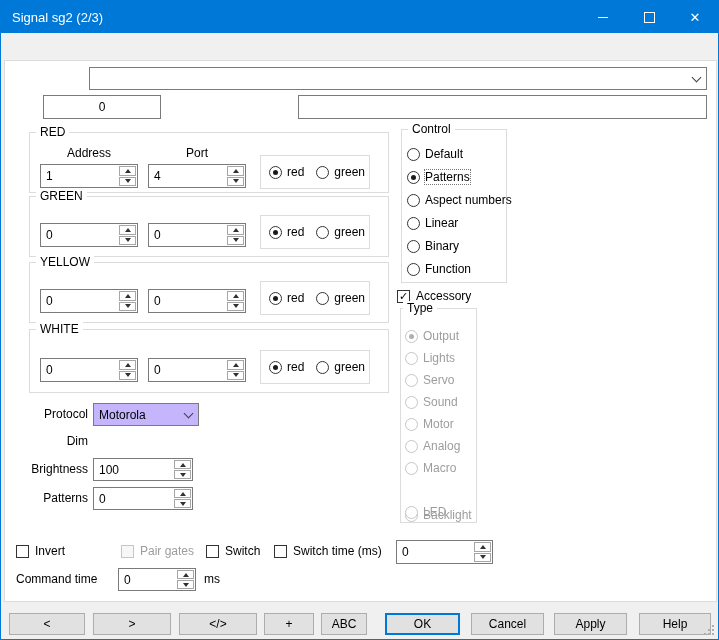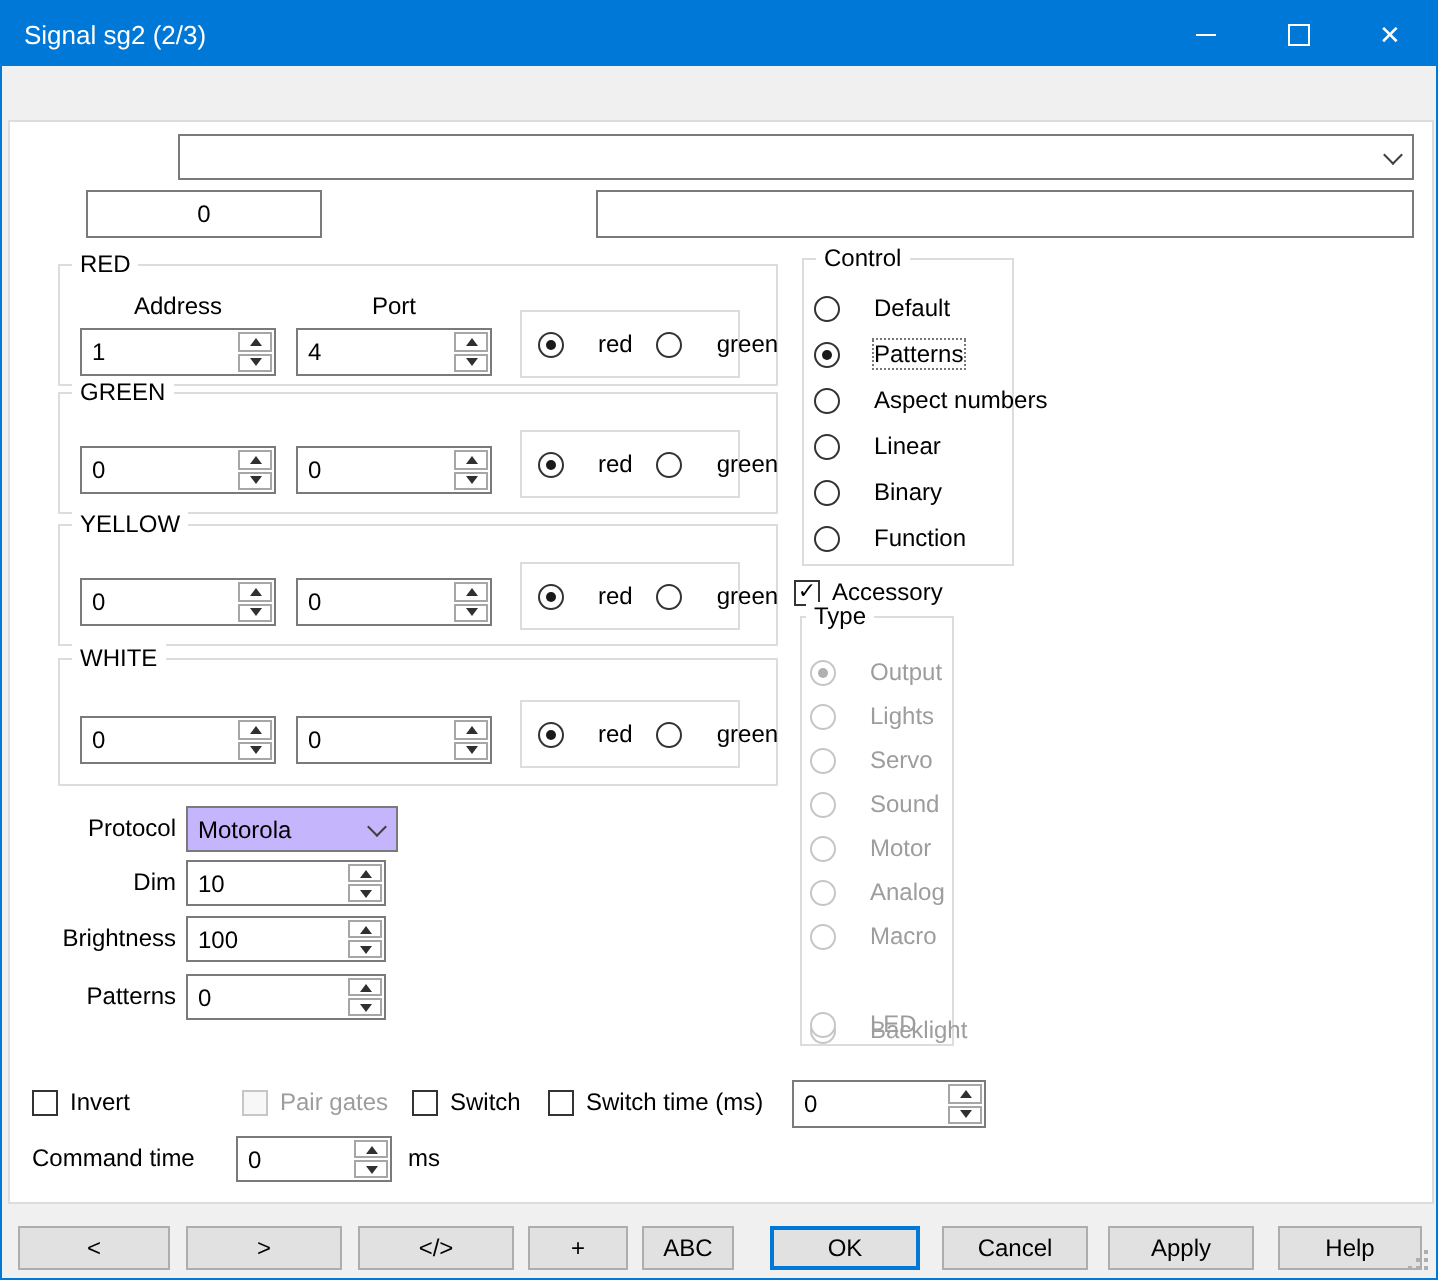--- a/index.html
+++ b/index.html
@@ -33,21 +33,21 @@
   .combo .c-btn{width:20px;height:100%;display:flex;align-items:center;justify-content:center;}
   .chev{display:block;width:6px;height:6px;border-right:1px solid #404040;border-bottom:1px solid #404040;transform:rotate(45deg);margin-top:-3px;}
   .group{position:absolute;border:1px solid #dcdcdc;box-sizing:border-box;background:transparent;}
   .g-title{position:absolute;top:-8px;left:6px;background:#fff;padding:0 4px;line-height:14px;white-space:nowrap;}
   .spin{position:absolute;border:1px solid #7a7a7a;background:#fff;box-sizing:border-box;display:flex;}
   .spin-val{flex:1;padding-left:5px;display:flex;align-items:center;}
   .spin-btns{width:17px;display:flex;flex-direction:column;padding:1px;gap:1px;}
   .spin-b{flex:1;border:1px solid #a6a6a6;background:#fff;display:flex;align-items:center;justify-content:center;}
   .arr-up{display:block;width:0;height:0;border-left:3px solid transparent;border-right:3px solid transparent;border-bottom:4px solid #303030;}
   .arr-dn{display:block;width:0;height:0;border-left:3px solid transparent;border-right:3px solid transparent;border-top:4px solid #303030;}
-  .radio-row{display:flex;align-items:center;gap:17px;white-space:nowrap;}
+  .radio-row{display:flex;align-items:center;gap:5px;white-space:nowrap;}
   .radio{width:13px;height:13px;border:1px solid #333;border-radius:50%;background:#fff;box-sizing:border-box;
     display:flex;align-items:center;justify-content:center;flex:0 0 13px;}
   .radio.sel::after{content:"";width:5px;height:5px;border-radius:50%;background:#1a1a1a;}
   .dis .radio{border-color:#c6c6c6;}
   .dis .radio.sel::after{background:#b0b0b0;}
   .dis{color:#9d9d9d;}
   .check-row{display:flex;align-items:center;gap:6px;white-space:nowrap;position:absolute;}
   .check{width:13px;height:13px;border:1px solid #333;background:#fff;box-sizing:border-box;
     display:flex;align-items:center;justify-content:center;font-size:11px;line-height:11px;flex:0 0 13px;}
   .check-row.dis .check{border-color:#c6c6c6;background:#f7f7f7;}
@@ -250,31 +250,20 @@
 
   <span class="lbl" style="left:10px;top:406px;width:77px;text-align:right;z-index:2;">Protocol</span>
   <div class="combo gray" style="left:92px;top:402px;width:106px;height:23px;z-index:2;">
     <span class="c-val">Motorola</span>
     <span class="c-btn">
         <i class="chev"></i>
       </span>
   </div>
 
   <span class="lbl" style="left:10px;top:433px;width:77px;text-align:right;z-index:2;">Dim</span>
-  <div class="spin" style="left:92px;top:429px;width:100px;height:23px;z-index:2;">
-    <span class="spin-val">10</span>
-    <span class="spin-btns">
-      <span class="spin-b">
-          <i class="arr-up"></i>
-        </span>
-      <span class="spin-b">
-          <i class="arr-dn"></i>
-        </span>
-    </span>
-  </div>
 
   <span class="lbl" style="left:10px;top:461px;width:77px;text-align:right;z-index:2;">Brightness</span>
   <div class="spin" style="left:92px;top:457px;width:100px;height:23px;z-index:2;">
     <span class="spin-val">100</span>
     <span class="spin-btns">
       <span class="spin-b">
           <i class="arr-up"></i>
         </span>
       <span class="spin-b">
           <i class="arr-dn"></i>

